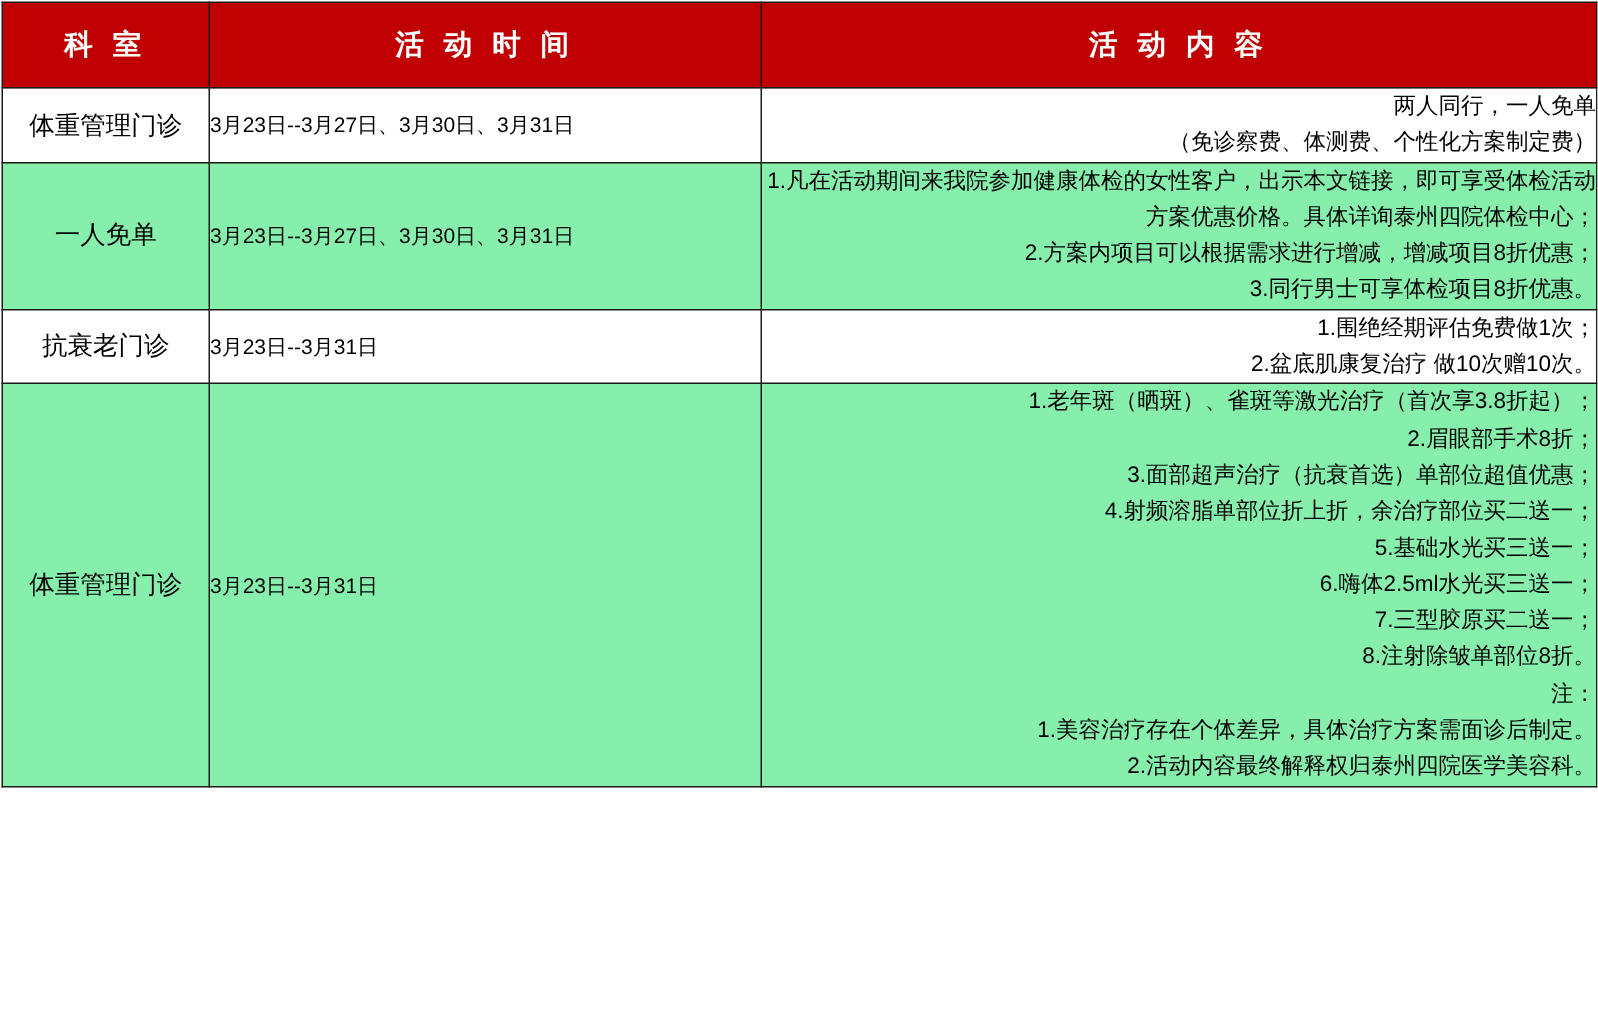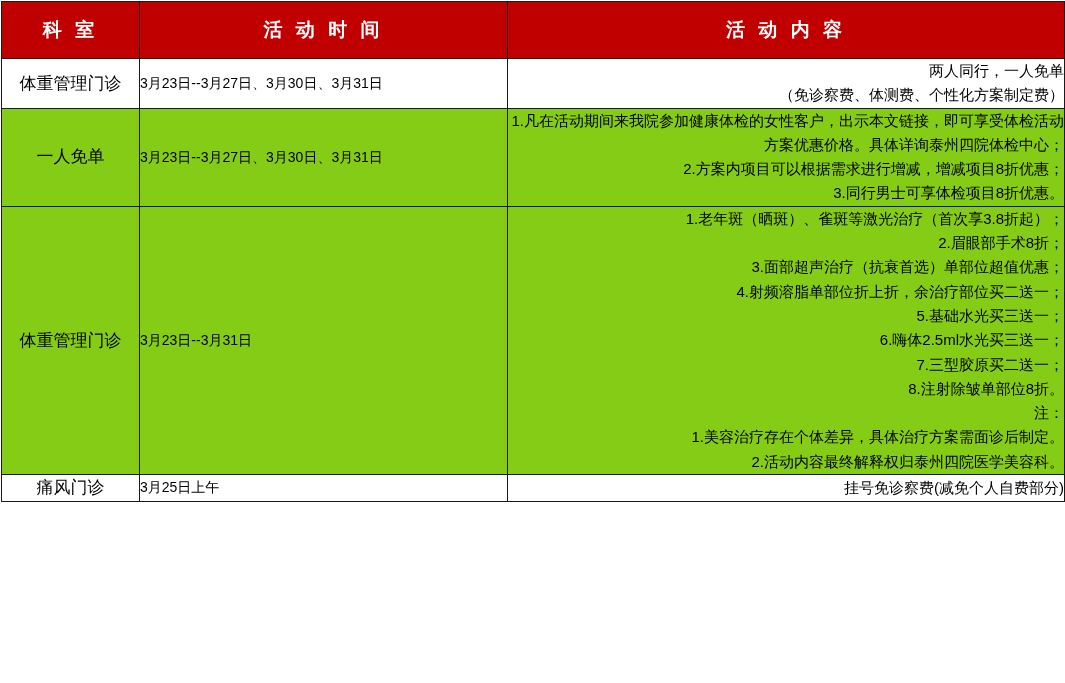--- a/index.html
+++ b/index.html
@@ -55,21 +55,21 @@
     line-height: 1.5;
     padding: 6px 4px 6px 5px;
   }
   td.content {
     text-align: right;
     font-size: 15px;
     line-height: 1.62;
     padding: 7px 8px 7px 7px;
   }
   tr.row-shaded td {
-    background: #84cc16;
+    background: #86efac;
   }
   tr.row-plain td {
     background: #ffffff;
   }
   .content p {
     margin: 0;
     white-space: pre-wrap;
   }
 </style>
 </head>
@@ -100,39 +100,40 @@
       </tr>
       <tr class="row-shaded">
         <td class="dept">一人免单</td>
         <td class="time">3月23日--3月27日、3月30日、3月31日</td>
         <td class="content">
             <p>1.凡在活动期间来我院参加健康体检的女性客户，出示本文链接，即可享受体检活动方案优惠价格。具体详询泰州四院体检中心；
 2.方案内项目可以根据需求进行增减，增减项目8折优惠；
 3.同行男士可享体检项目8折优惠。</p>
           </td>
       </tr>
+      <tr class="row-plain">
+        <td class="dept">抗衰老门诊</td>
+        <td class="time">3月23日--3月31日</td>
+        <td class="content">
+            <p>1.围绝经期评估免费做1次；
+2.盆底肌康复治疗 做10次赠10次。</p>
+          </td>
+      </tr>
       <tr class="row-shaded">
         <td class="dept">体重管理门诊</td>
         <td class="time">3月23日--3月31日</td>
         <td class="content">
             <p>1.老年斑（晒斑）、雀斑等激光治疗（首次享3.8折起）；
 2.眉眼部手术8折；
 3.面部超声治疗（抗衰首选）单部位超值优惠；
 4.射频溶脂单部位折上折，余治疗部位买二送一；
 5.基础水光买三送一；
 6.嗨体2.5ml水光买三送一；
 7.三型胶原买二送一；
 8.注射除皱单部位8折。
 注：
 1.美容治疗存在个体差异，具体治疗方案需面诊后制定。
 2.活动内容最终解释权归泰州四院医学美容科。</p>
           </td>
       </tr>
-      <tr class="row-plain">
-        <td class="dept">痛风门诊</td>
-        <td class="time">3月25日上午</td>
-        <td class="content">
-            <p>挂号免诊察费(减免个人自费部分)</p>
-          </td>
-      </tr>
     </tbody>
   </table>
 </div>
 
 </body></html>

